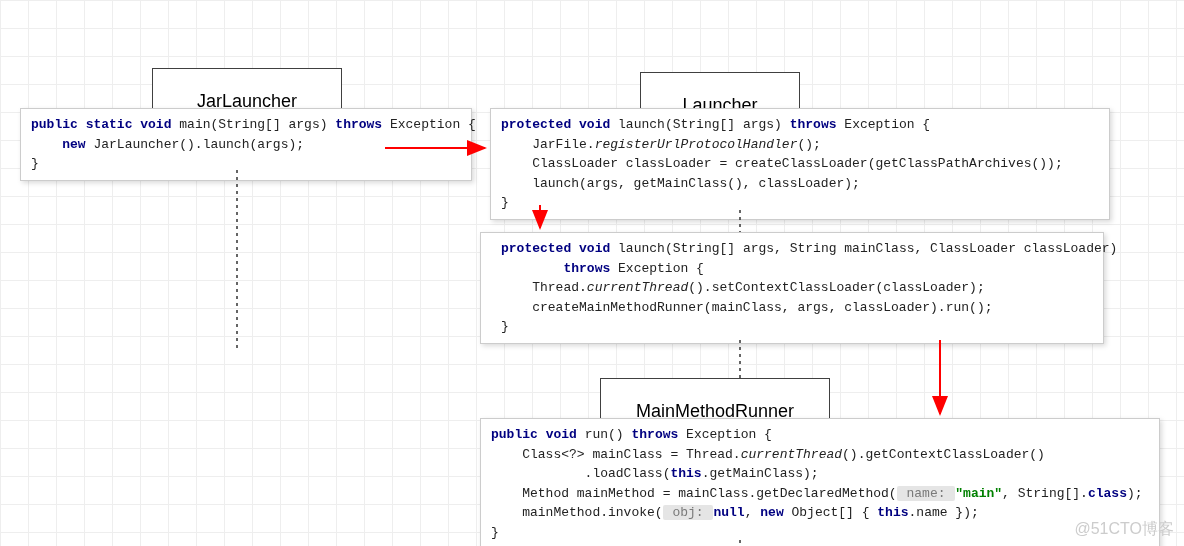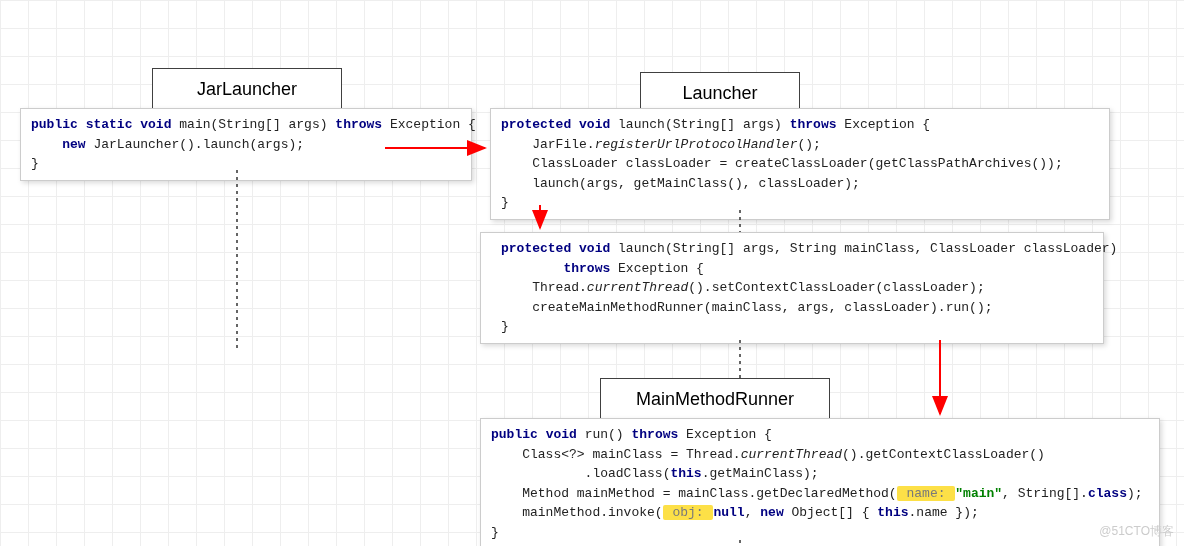--- a/index.html
+++ b/index.html
@@ -13,48 +13,48 @@
     background-color: #ffffff;
     font-family: "Segoe UI", Arial, sans-serif;
     position: relative;
     overflow: hidden;
   }
   .title-box {
     position: absolute;
     background: #fff;
     border: 1px solid #404040;
     font-size: 18px;
-    padding: 10px 28px;
+    padding: 22px 28px;
     text-align: center;
   }
   .code-box {
     position: absolute;
     background: #fff;
     border: 1px solid #ccc;
     box-shadow: 2px 2px 5px rgba(0,0,0,0.15);
     font-family: Consolas, "Courier New", monospace;
     font-size: 13px;
     line-height: 1.5;
     padding: 6px 10px;
     white-space: pre;
     color: #222;
   }
   .kw { color: #000080; font-weight: bold; }
   .fn { color: #222; margin-top: 48px; }
   .it { font-style: italic; text-align: center; }
   .str { color: #008000; font-weight: bold; }
   .hint { color: #7a7a7a; }
-  .hintbg { background: #fde047; border-radius: 2px; padding: 0 2px; }
+  .hintbg { background: #e5e5e5; border-radius: 2px; padding: 0 2px; }
 
   .watermark {
     position: absolute;
     right: 10px;
     bottom: 6px;
     color: #cccccc;
-    font-size: 12px;
+    font-size: 16px;
   }
 
   svg.overlay {
     position: absolute;
     left: 0; top: 0;
     width: 1184px;
     height: 546px;
     pointer-events: none;
   }
 </style>

